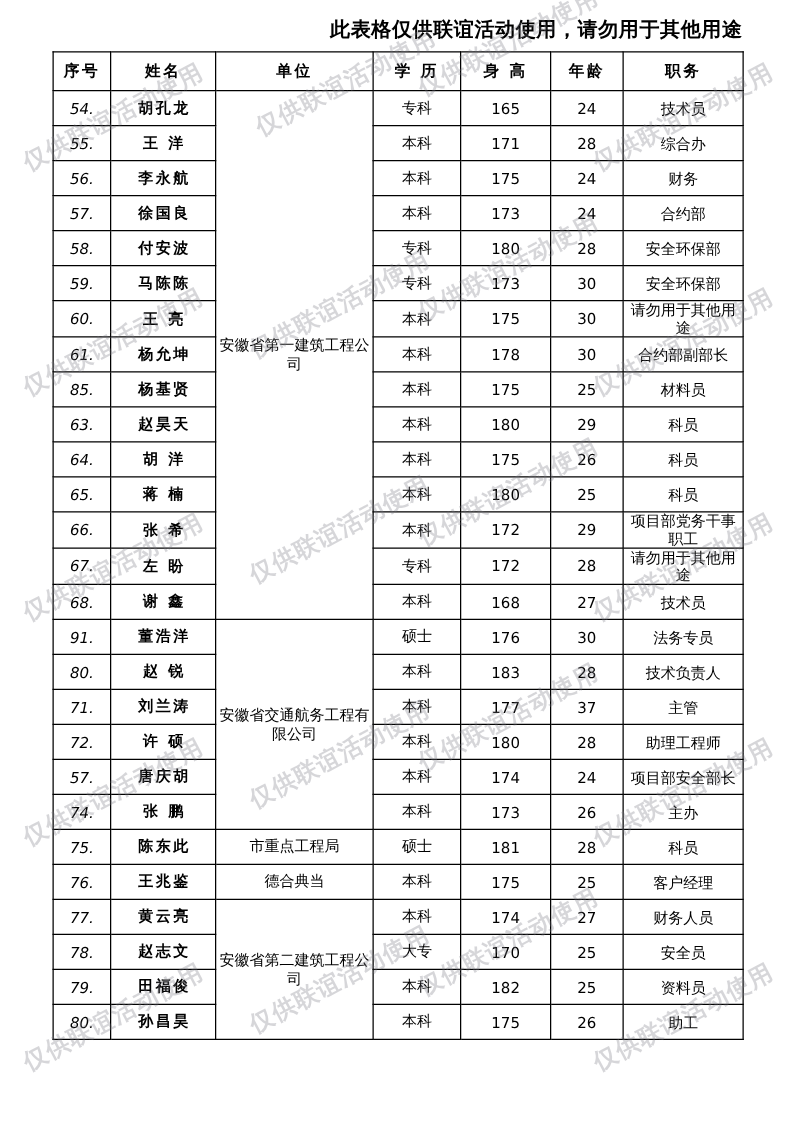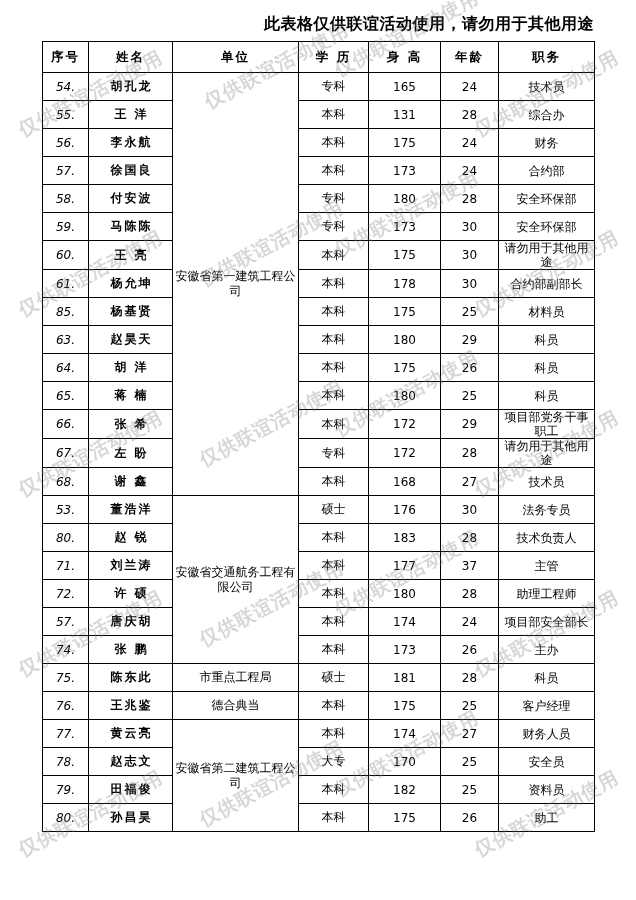--- a/index.html
+++ b/index.html
@@ -151,21 +151,21 @@
           <td class="unit" rowspan="15">安徽省第一建筑工程公司</td>
           <td class="edu">专科</td>
           <td class="height">165</td>
           <td class="age">24</td>
           <td class="job">技术员</td>
         </tr>
         <tr>
           <td class="idx">55.</td>
           <td class="name">王 洋</td>
           <td class="edu">本科</td>
-          <td class="height">131</td>
+          <td class="height">171</td>
           <td class="age">28</td>
           <td class="job">综合办</td>
         </tr>
         <tr>
           <td class="idx">56.</td>
           <td class="name">李永航</td>
           <td class="edu">本科</td>
           <td class="height">175</td>
           <td class="age">24</td>
           <td class="job">财务</td>
@@ -260,21 +260,21 @@
         </tr>
         <tr>
           <td class="idx">68.</td>
           <td class="name">谢 鑫</td>
           <td class="edu">本科</td>
           <td class="height">168</td>
           <td class="age">27</td>
           <td class="job">技术员</td>
         </tr>
         <tr>
-          <td class="idx">53.</td>
+          <td class="idx">91.</td>
           <td class="name">董浩洋</td>
           <td class="unit" rowspan="6">安徽省交通航务工程有限公司</td>
           <td class="edu">硕士</td>
           <td class="height">176</td>
           <td class="age">30</td>
           <td class="job">法务专员</td>
         </tr>
         <tr>
           <td class="idx">80.</td>
           <td class="name">赵 锐</td>

